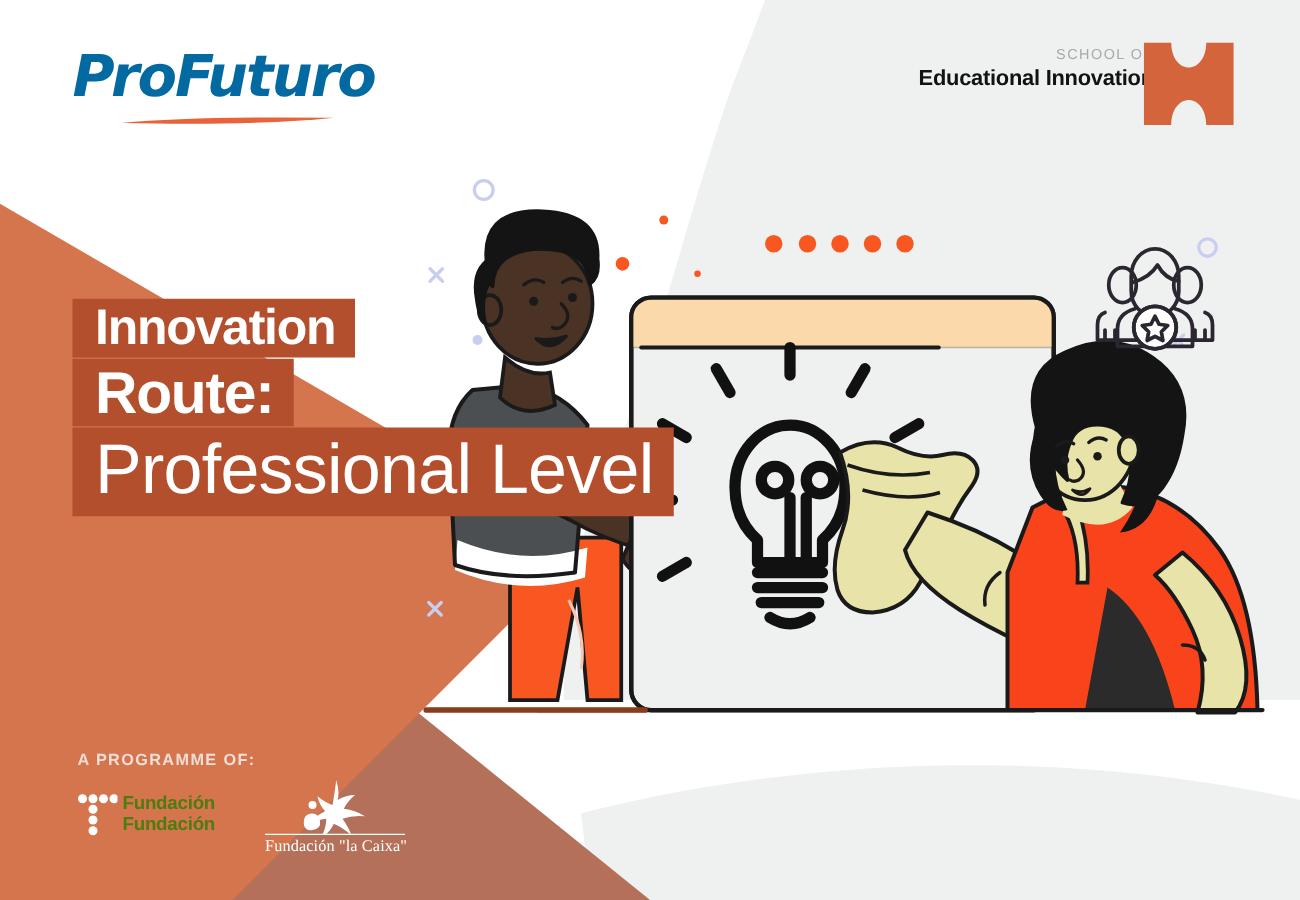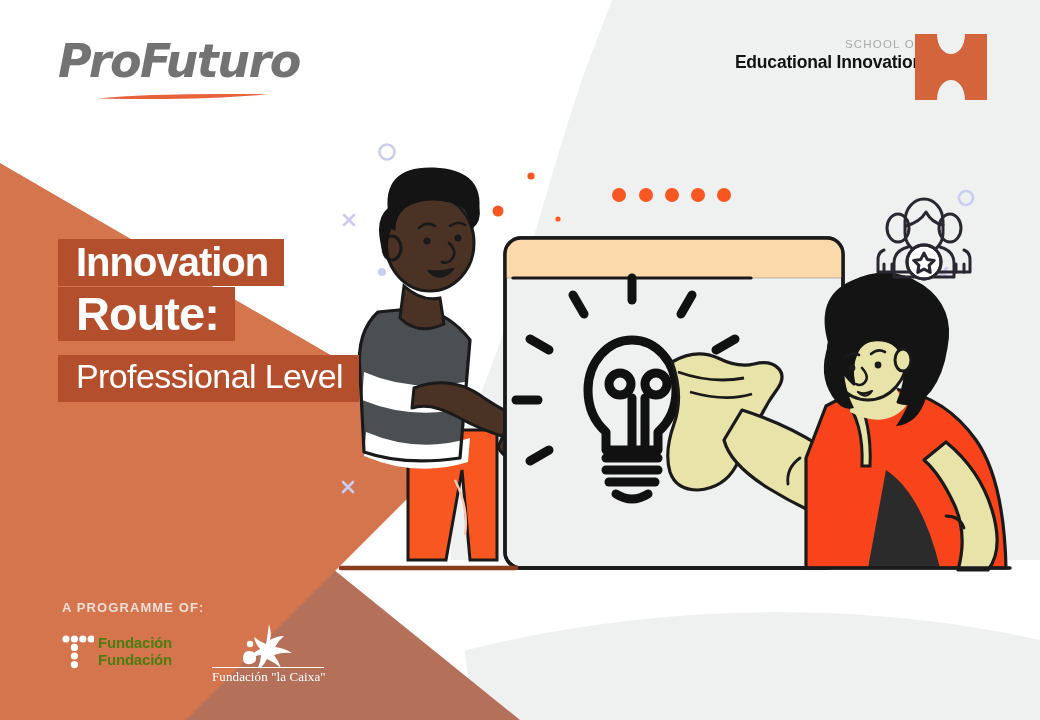--- a/index.html
+++ b/index.html
@@ -15,21 +15,21 @@
   svg.layer { display:block; }
 
   
   #profuturo-logo { position:absolute; left:58px; top:38px; width:230px; height:70px; }
   #profuturo-logo .pf-word {
     font-family:"DejaVu Sans", sans-serif;
     font-style:italic;
     font-weight:700;
     font-size:46px;
     letter-spacing:-1.5px;
-    color:#737373;
+    color:#0369a1;
     line-height:1;
     white-space:nowrap;
   }
   #profuturo-logo .pf-underline {
     position:absolute; left:38px; top:54px; width:172px; height:8px;
   }
 
   
   #school-logo { position:absolute; left:742px; top:37px; width:245px; height:64px; }
   #school-logo .sl-text { position:absolute; right:64px; top:0; text-align:right; }
@@ -44,21 +44,21 @@
     line-height:22px; white-space:nowrap;
   }
   #school-logo .sl-mark { position:absolute; right:0; top:-3px; width:72px; height:66px; }
 
   
   #title-block { position:absolute; left:58px; top:239px; width:470px; }
   .title-line { display:block; width:max-content; background:#b44f2d; color:#ffffff;
                 padding:2px 16px 4px 18px; line-height:1.07; white-space:nowrap; }
   .title-line.l1 { font-size:40px; font-weight:700; letter-spacing:-1px; padding-bottom:2px; }
   .title-line.l2 { font-size:47px; font-weight:700; letter-spacing:-1px; margin-top:1px; padding-bottom:2px; }
-  .title-line.l3 { font-size:34px; font-weight:400; letter-spacing:-0.6px; margin-top:14px; padding-top:3px; padding-bottom:8px; }
+  .title-line.l3 { font-size:56px; font-weight:400; letter-spacing:-0.6px; margin-top:1px; padding-top:3px; padding-bottom:8px; }
 
   
   #footer-block { position:absolute; left:62px; top:600px; width:260px; height:95px; }
   #programme-label {
     font-family:"Liberation Sans", sans-serif;
     font-size:13px; letter-spacing:1.1px; color:#f0ded6; font-weight:700;
     text-transform:uppercase;
   }
   #sponsor-row { position:absolute; left:0; top:30px; display:flex; align-items:flex-start; gap:22px; }
   #telefonica-logo { position:relative; width:118px; height:46px; }

